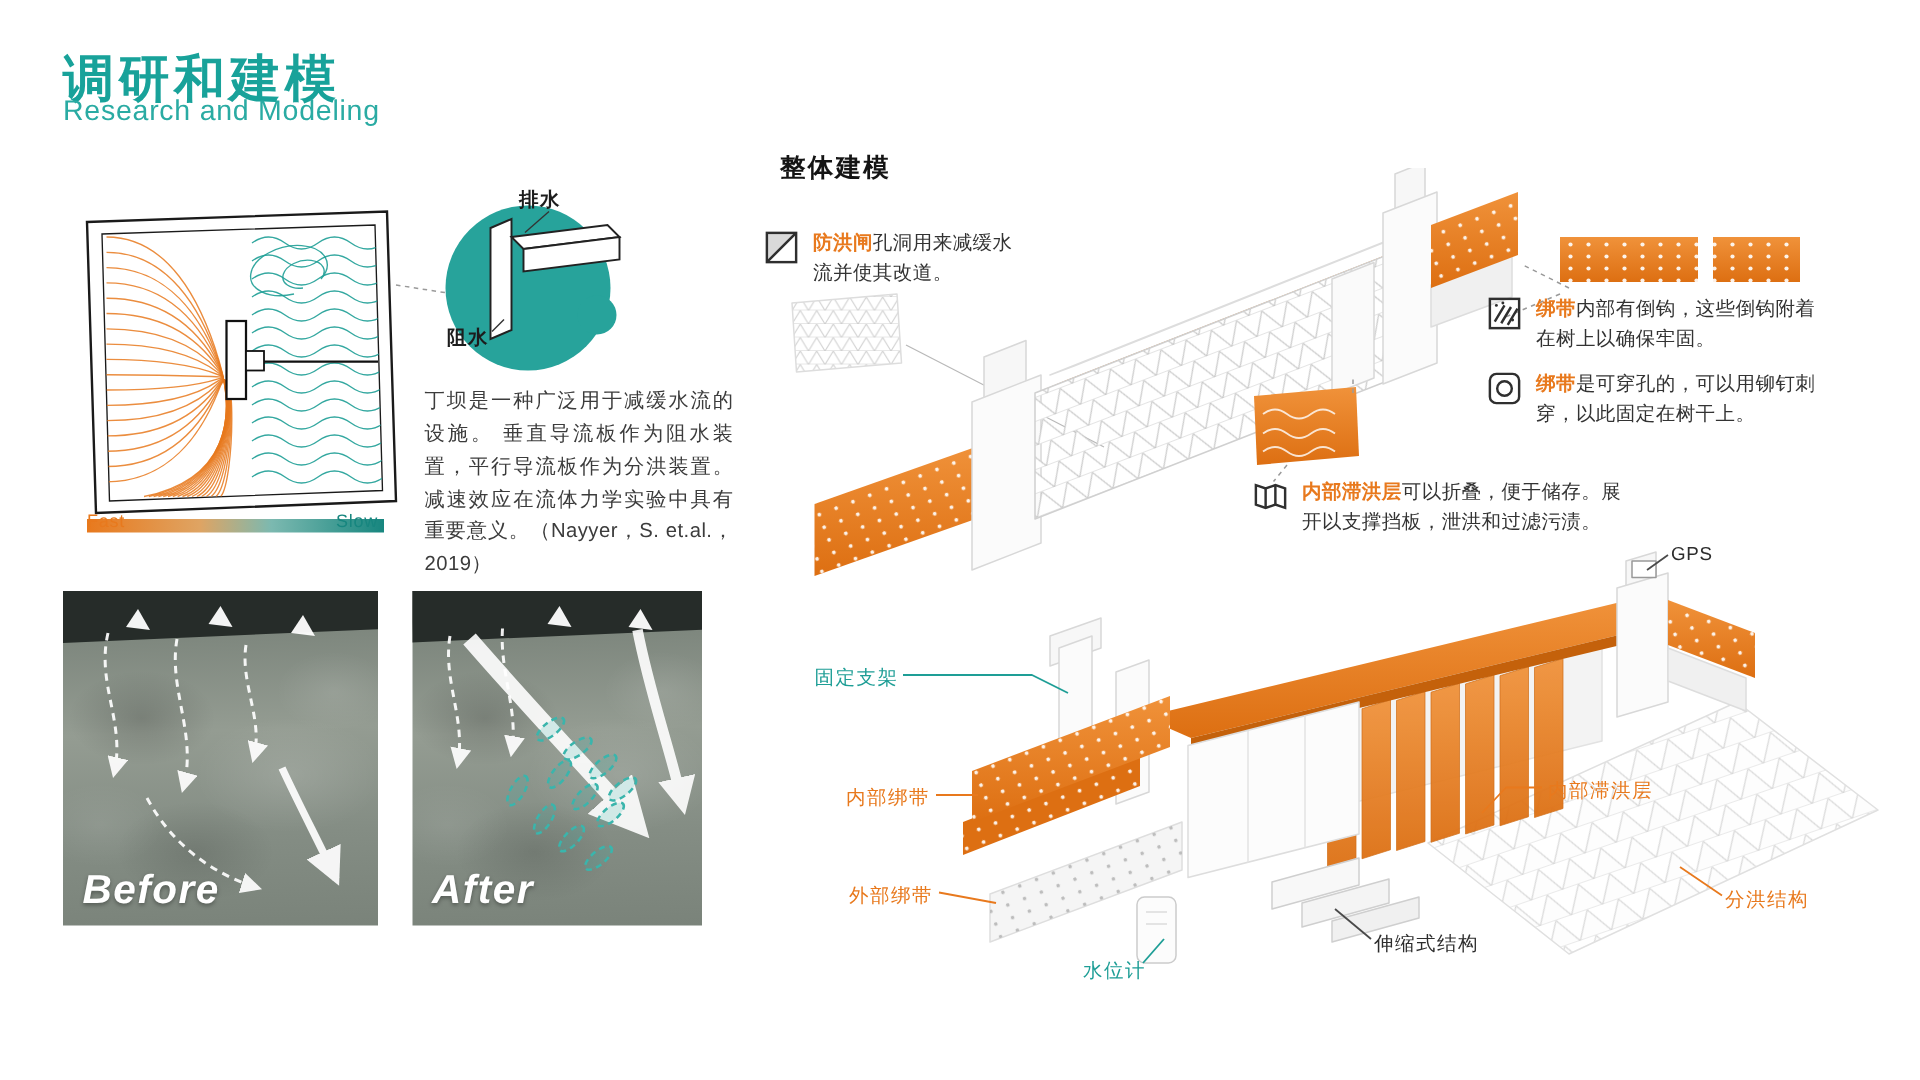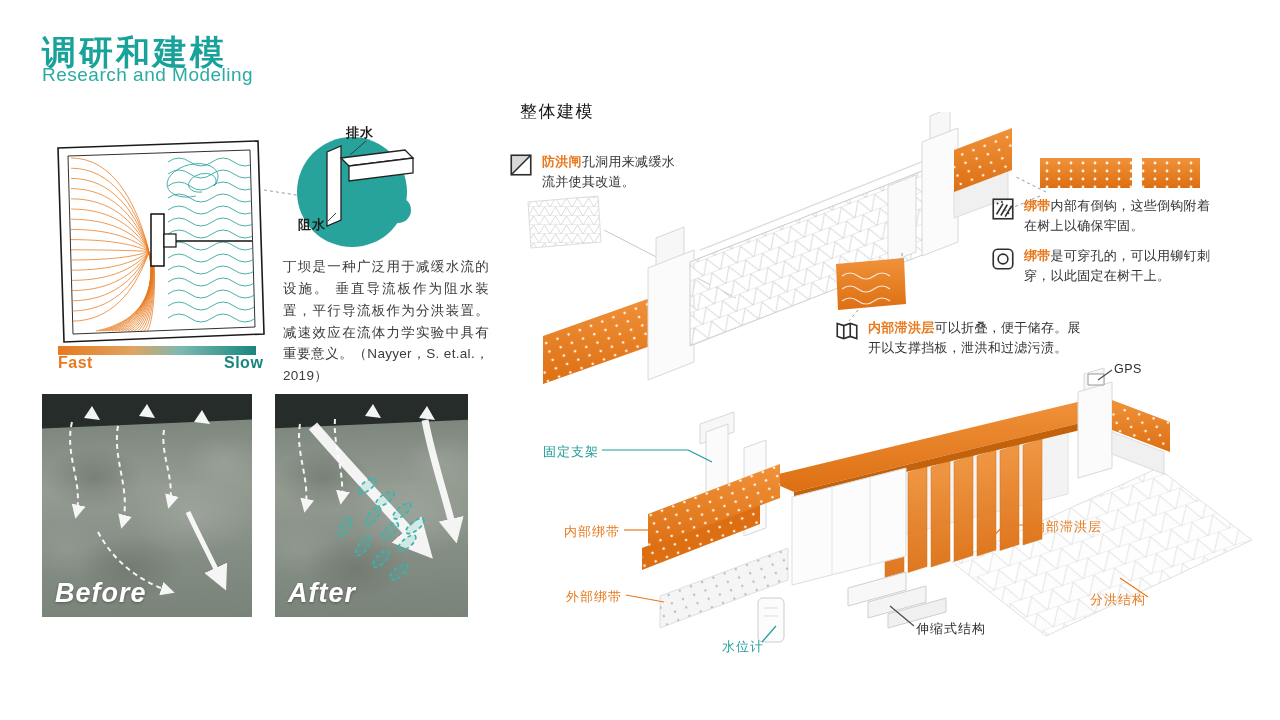--- a/index.html
+++ b/index.html
@@ -8,41 +8,41 @@
   .abs{position:absolute;}
 
   
   .title-zh{position:absolute;left:42px;top:30px;margin:0;font-size:34px;font-weight:800;color:#18a29a;letter-spacing:3px;}
   .title-en{position:absolute;left:42px;top:64px;font-size:19px;font-weight:500;color:#2aaba3;letter-spacing:.5px;}
 
   
   .desc{position:absolute;left:283px;top:256px;width:206px;margin:0;font-size:13.5px;line-height:1.62;color:#3c3c3c;text-align:justify;letter-spacing:.3px;}
   .zh-label{position:absolute;font-size:13px;color:#1c1c1c;font-weight:600;letter-spacing:1px;}
   .gradbar{position:absolute;left:58px;top:346px;width:198px;height:9px;background:linear-gradient(90deg,#e8791d 0%,#dfa463 38%,#7cb9b0 62%,#17867f 100%);}
-  .grad-label{position:absolute;top:354px;font-size:16px;font-weight:700;letter-spacing:.5px;}
+  .grad-label{position:absolute;top:340px;font-size:12px;font-weight:400;letter-spacing:.5px;}
   .grad-fast{left:58px;color:#e8791d;}
   .grad-slow{left:224px;color:#17867f;}
 
   
   .sat{position:absolute;top:394px;height:223px;overflow:hidden;background:
     radial-gradient(ellipse 70px 45px at 25% 38%, rgba(0,0,0,.16), transparent 70%),
     radial-gradient(ellipse 90px 55px at 72% 55%, rgba(255,255,255,.13), transparent 70%),
     radial-gradient(ellipse 75px 48px at 42% 78%, rgba(0,0,0,.12), transparent 70%),
     radial-gradient(ellipse 55px 38px at 86% 30%, rgba(255,255,255,.10), transparent 70%),
     radial-gradient(ellipse 60px 40px at 12% 70%, rgba(255,255,255,.08), transparent 70%),
     linear-gradient(178deg,#39403b 0%,#2e342e 9%,#7d867d 13%,#949c92 42%,#848d84 72%,#7a837a 100%);}
   .sat-before{left:42px;width:210px;}
   .sat-after{left:275px;width:193px;}
   .river{position:absolute;left:-10%;top:-20px;width:120%;height:50px;background:#262c29;transform:rotate(-2.5deg);}
   .sat svg{position:absolute;left:0;top:0;}
   .sat-label{position:absolute;left:13px;bottom:8px;font-size:27px;font-style:italic;font-weight:800;color:#fff;letter-spacing:1px;text-shadow:0 1px 3px rgba(0,0,0,.35);}
   .conclusion{position:absolute;left:42px;top:627px;width:452px;margin:0;font-size:15px;font-weight:700;color:#e8791d;line-height:1.8;text-decoration:underline;text-underline-offset:5px;text-decoration-thickness:1.5px;letter-spacing:.3px;}
 
   
-  .section-title{position:absolute;left:520px;top:100px;margin:0;font-size:17px;font-weight:400;color:#141414;letter-spacing:1.5px;}
+  .section-title{position:absolute;left:520px;top:100px;margin:0;font-size:17px;font-weight:700;color:#141414;letter-spacing:1.5px;}
   .anno{position:absolute;display:flex;gap:8px;align-items:flex-start;}
   .anno-icon{flex:0 0 auto;width:26px;height:26px;}
   .anno-icon svg{width:26px;height:26px;stroke:#2f2f2f;fill:none;stroke-width:1.5;}
   .anno-text{margin:0;font-size:13px;line-height:1.55;color:#333;letter-spacing:.3px;}
   .anno-text .term{color:#e8791d;font-weight:700;}
   .part-label{position:absolute;font-size:13px;font-weight:400;letter-spacing:1px;white-space:nowrap;}
   .pl-teal{color:#1e9e96;}
   .pl-orange{color:#e8791d;}
   .pl-dark{color:#2d2d2d;}
   .gps-label{font-size:12.5px;letter-spacing:.5px;}
@@ -378,15 +378,15 @@
     <p class="anno-text"><span class="term">内部滞洪层</span><span>可以折叠，便于储存。展开以支撑挡板，泄洪和过滤污渍。</span></p>
   </div>
 
   <div class="part-label pl-dark gps-label" style="left:1114px;top:362px">GPS</div>
   <div class="part-label pl-teal" style="left:543px;top:443px">固定支架</div>
   <div class="part-label pl-orange" style="left:564px;top:523px">内部绑带</div>
   <div class="part-label pl-orange" style="left:566px;top:588px">外部绑带</div>
   <div class="part-label pl-teal" style="left:722px;top:638px">水位计</div>
   <div class="part-label pl-dark" style="left:916px;top:620px">伸缩式结构</div>
   <div class="part-label pl-orange" style="left:1032px;top:518px">内部滞洪层</div>
-  <div class="part-label pl-orange" style="left:1090px;top:591px">分洪结构</div>
+  <div class="part-label pl-orange" style="left:1150px;top:591px">分洪结构</div>
 
 </div>
 
 </body></html>

